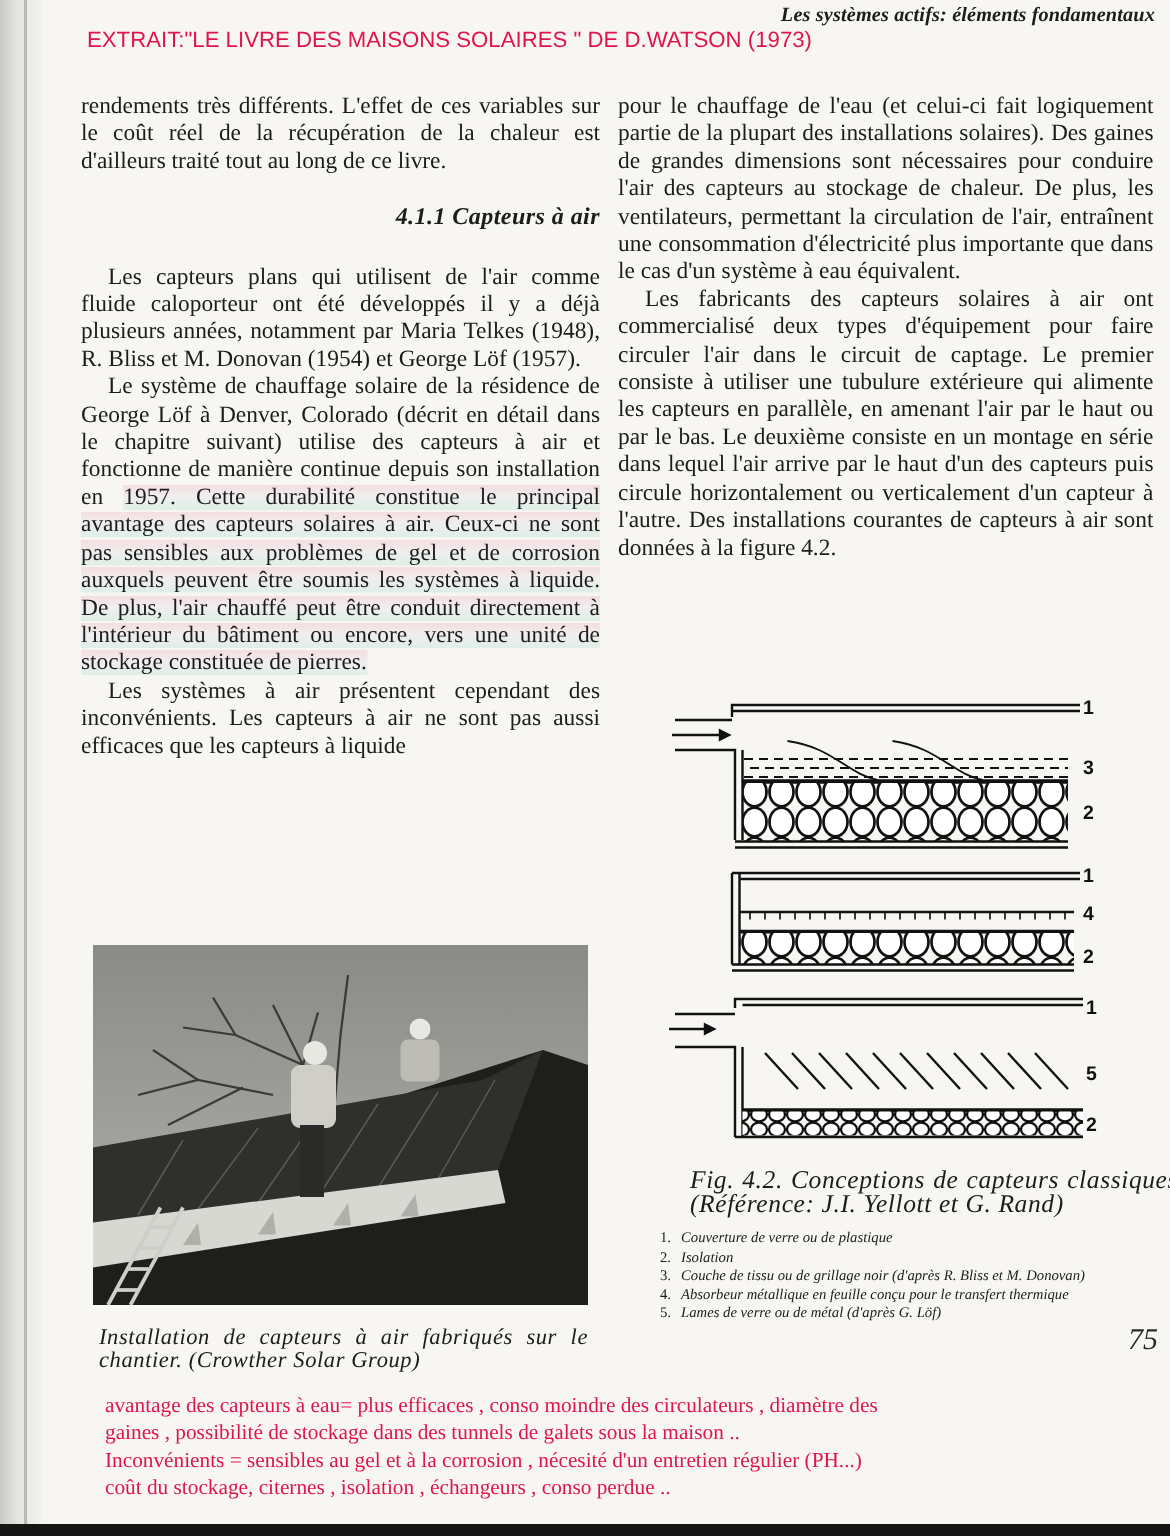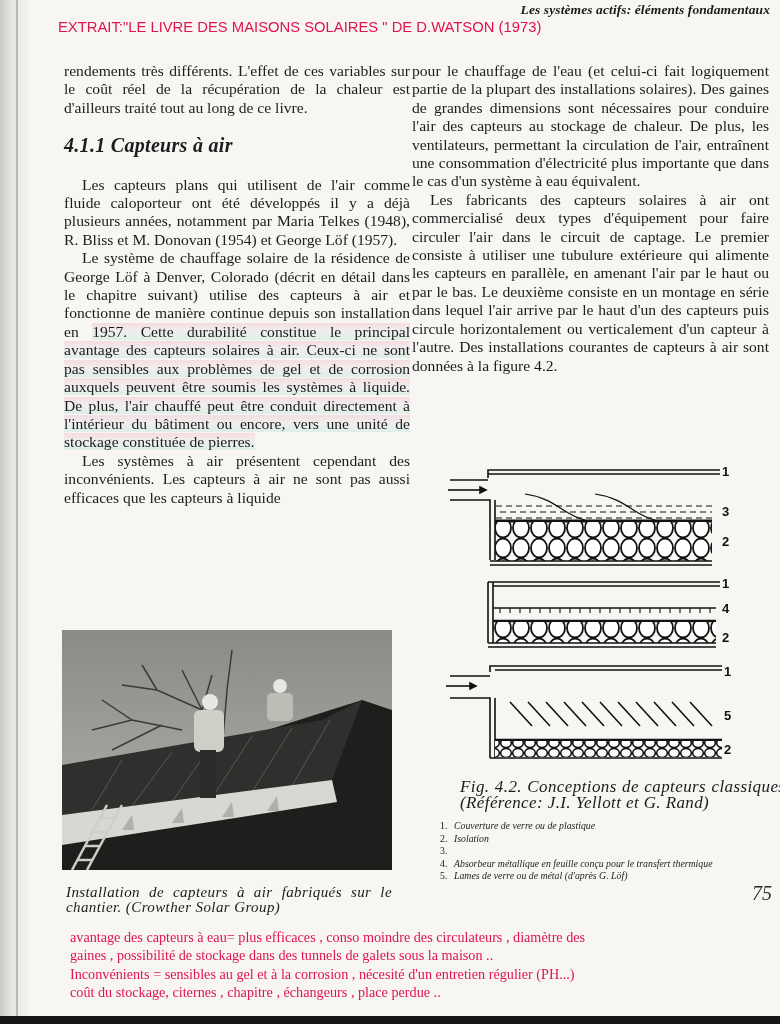--- a/index.html
+++ b/index.html
@@ -5,23 +5,23 @@
   html,body{margin:0;padding:0;}
   body{width:780px;height:1024px;position:relative;overflow:hidden;background:#f7f6f3;font-family:"Liberation Serif","DejaVu Serif",serif;color:#1c1c1c;}
   .spine{position:absolute;left:0;top:0;width:28px;height:1024px;background:linear-gradient(90deg,#c9cac6 0%,#e4e4e0 40%,#f4f3ef 100%);}
   .spine-line{position:absolute;left:16px;top:0;width:2px;height:1024px;background:#b9bab5;}
   .bottom-bar{position:absolute;left:0;bottom:0;width:780px;height:8px;background:#161616;}
   .running-head{position:absolute;right:10px;top:2px;font-style:italic;font-weight:bold;font-size:13.5px;letter-spacing:0.1px;margin-left:17px;}
   .red-title{position:absolute;left:58px;top:19px;font-family:"Liberation Sans",sans-serif;color:#e0144c;font-size:14.8px;}
   .col{position:absolute;font-size:15.6px;line-height:18.4px;text-align:justify;}
   .col p{margin:0;}
   .col p.ind{text-indent:18px;}
-  .left-col{left:64px;top:62px;width:346px;}
+  .left-col{left:54px;top:62px;width:346px;}
   .right-col{left:412px;top:62px;width:357px;}
-  .section-heading{font-style:italic;font-weight:bold;font-size:20px;margin:19px 0 21px 0!important;letter-spacing:0.3px;}
+  .section-heading{font-style:italic;font-weight:bold;font-size:16px;text-align:right;margin:19px 0 21px 0!important;letter-spacing:0.3px;}
   .hl-grad{background:linear-gradient(180deg,rgba(244,210,214,0.7) 0%,rgba(236,232,236,0.6) 45%,rgba(212,236,226,0.7) 100%);}
   .photo{position:absolute;left:62px;top:630px;width:330px;height:240px;overflow:hidden;background:#6f6f6c;}
   .photo svg{display:block;}
   .photo-caption{position:absolute;left:66px;top:885px;width:326px;font-style:italic;font-size:15px;line-height:15px;text-align:justify;letter-spacing:0.4px;}
   .diagram{position:absolute;left:440px;top:458px;width:300px;height:320px;}
   .fig-caption{position:absolute;left:460px;top:779px;width:330px;font-style:italic;font-size:17px;line-height:16px;text-align:justify;letter-spacing:0.4px;}
   .legend{position:absolute;left:440px;top:820px;width:330px;font-style:italic;font-size:9.8px;line-height:12.6px;list-style:none;margin:0;padding:0;}
   .legend li{display:flex;}
   .legend .num{width:14px;flex:none;font-style:normal;}
   .notes{position:absolute;left:70px;top:928px;width:710px;font-family:Liberation Serif, serif;color:#e0144c;font-size:14.2px;line-height:18.4px;}
@@ -208,33 +208,34 @@
   <li>
       <span class="num">1.</span>
       <span>Couverture de verre ou de plastique</span>
     </li>
   <li>
       <span class="num">2.</span>
       <span>Isolation</span>
     </li>
   <li>
       <span class="num">3.</span>
+      <span>Couche de tissu ou de grillage noir (d'après R. Bliss et M. Donovan)</span>
     </li>
   <li>
       <span class="num">4.</span>
       <span>Absorbeur métallique en feuille conçu pour le transfert thermique</span>
     </li>
   <li>
       <span class="num">5.</span>
       <span>Lames de verre ou de métal (d'après G. Löf)</span>
     </li>
 </ul>
 
 <div class="page-number">75</div>
 
 <div class="notes">
   <div>avantage des capteurs à eau= plus efficaces , conso moindre des circulateurs , diamètre des</div>
   <div>gaines , possibilité de stockage dans des tunnels de galets sous la maison ..</div>
   <div>Inconvénients = sensibles au gel et à la corrosion  , nécesité d'un entretien régulier (PH...)</div>
-  <div>coût du stockage, citernes , chapitre , échangeurs , place perdue ..</div>
+  <div>coût du stockage, citernes , isolation , échangeurs , conso perdue ..</div>
 </div>
 
 <div class="bottom-bar"></div>
 
 </body></html>

